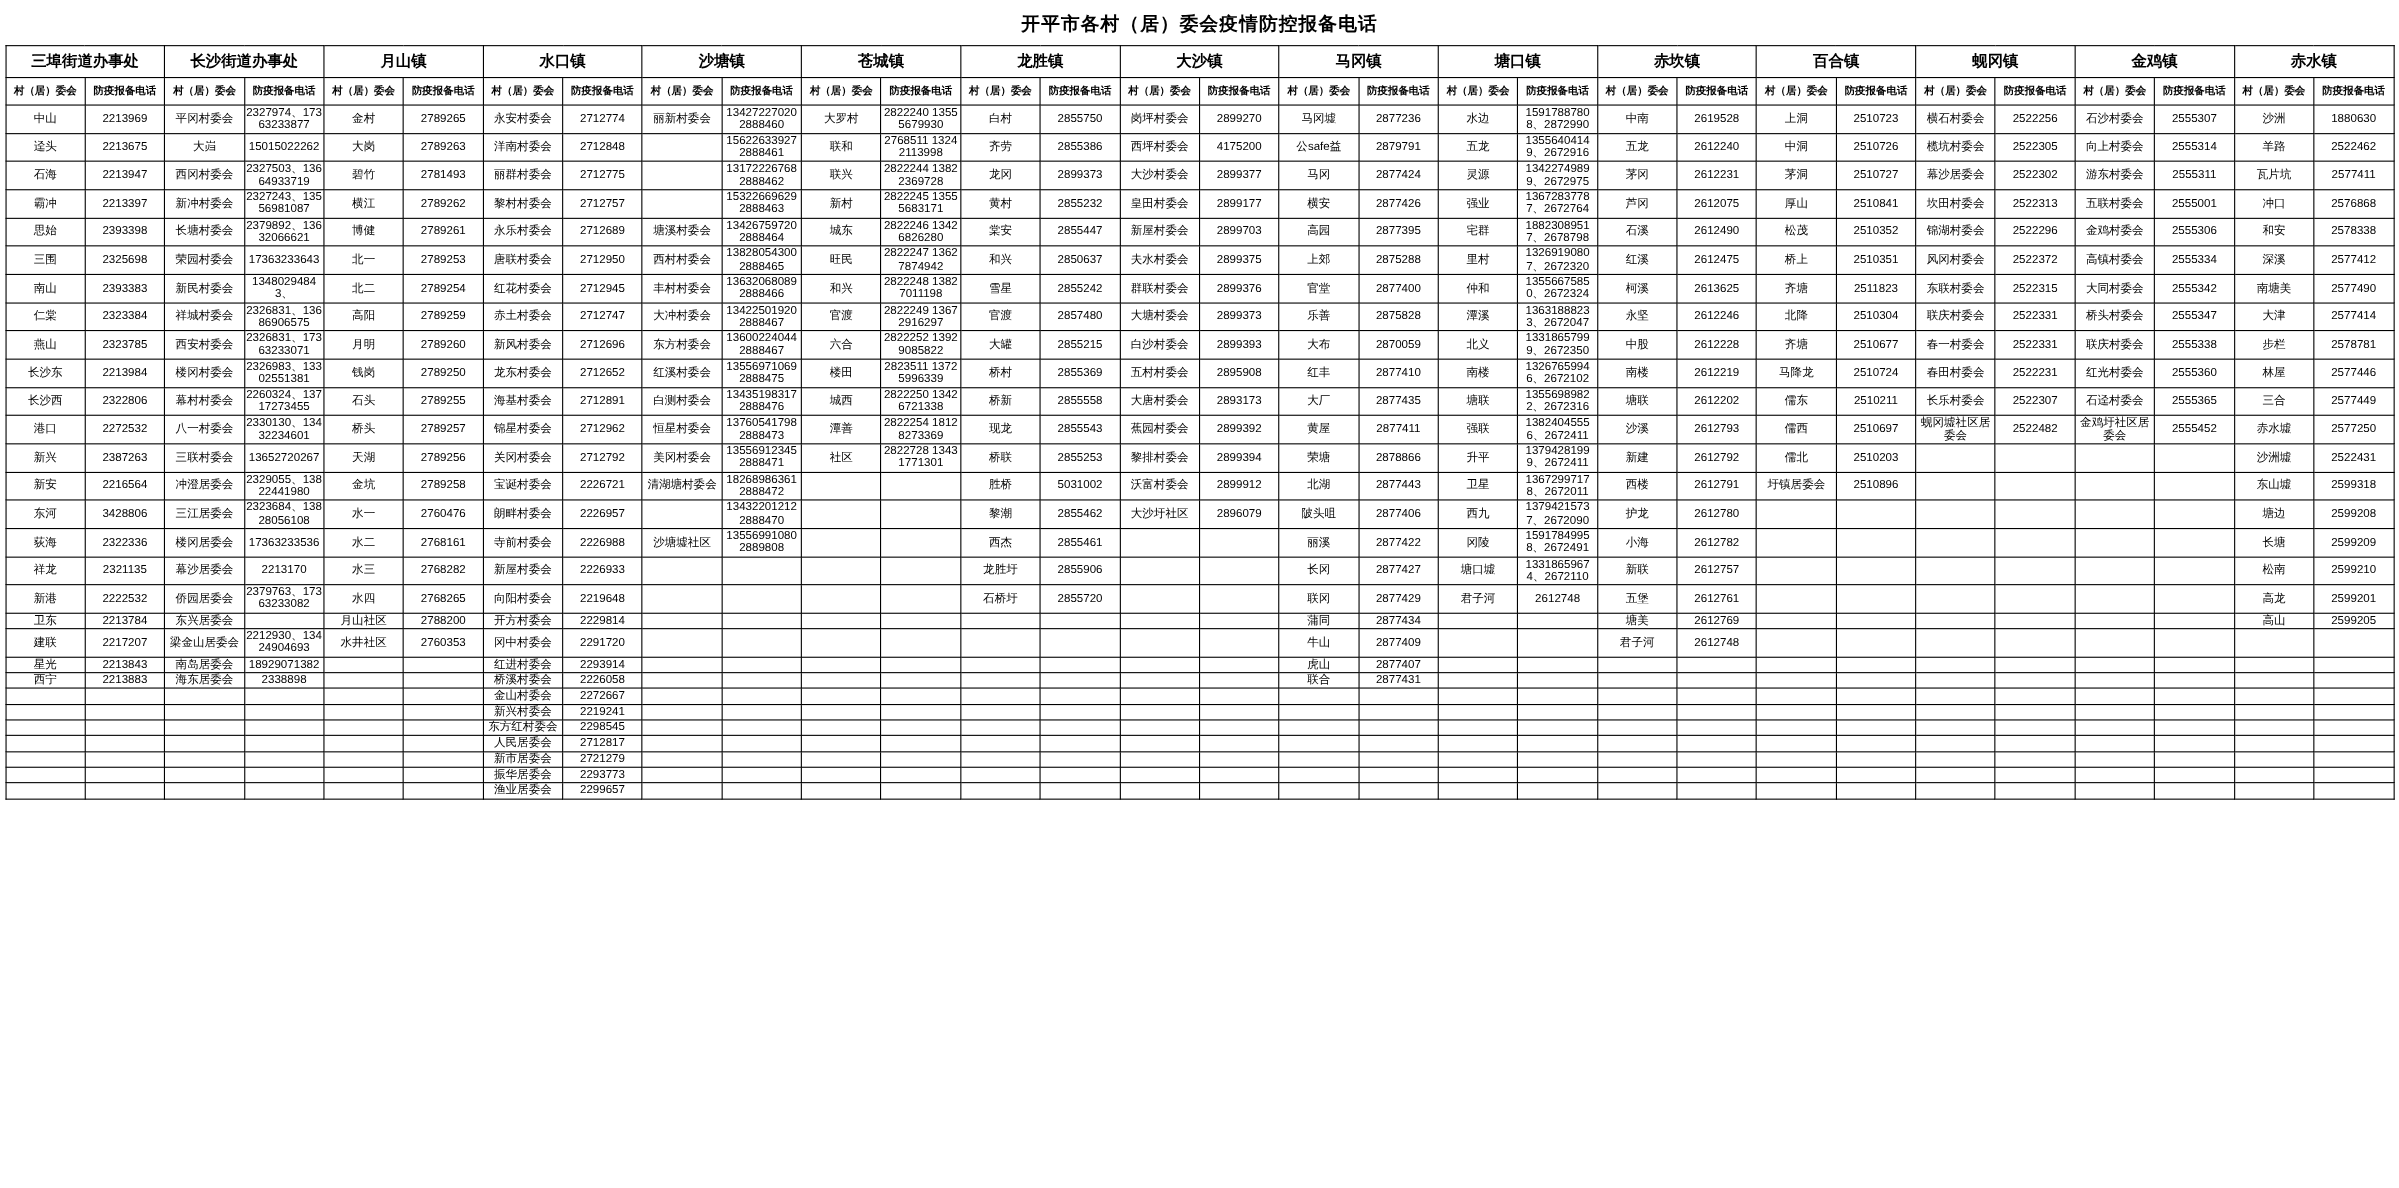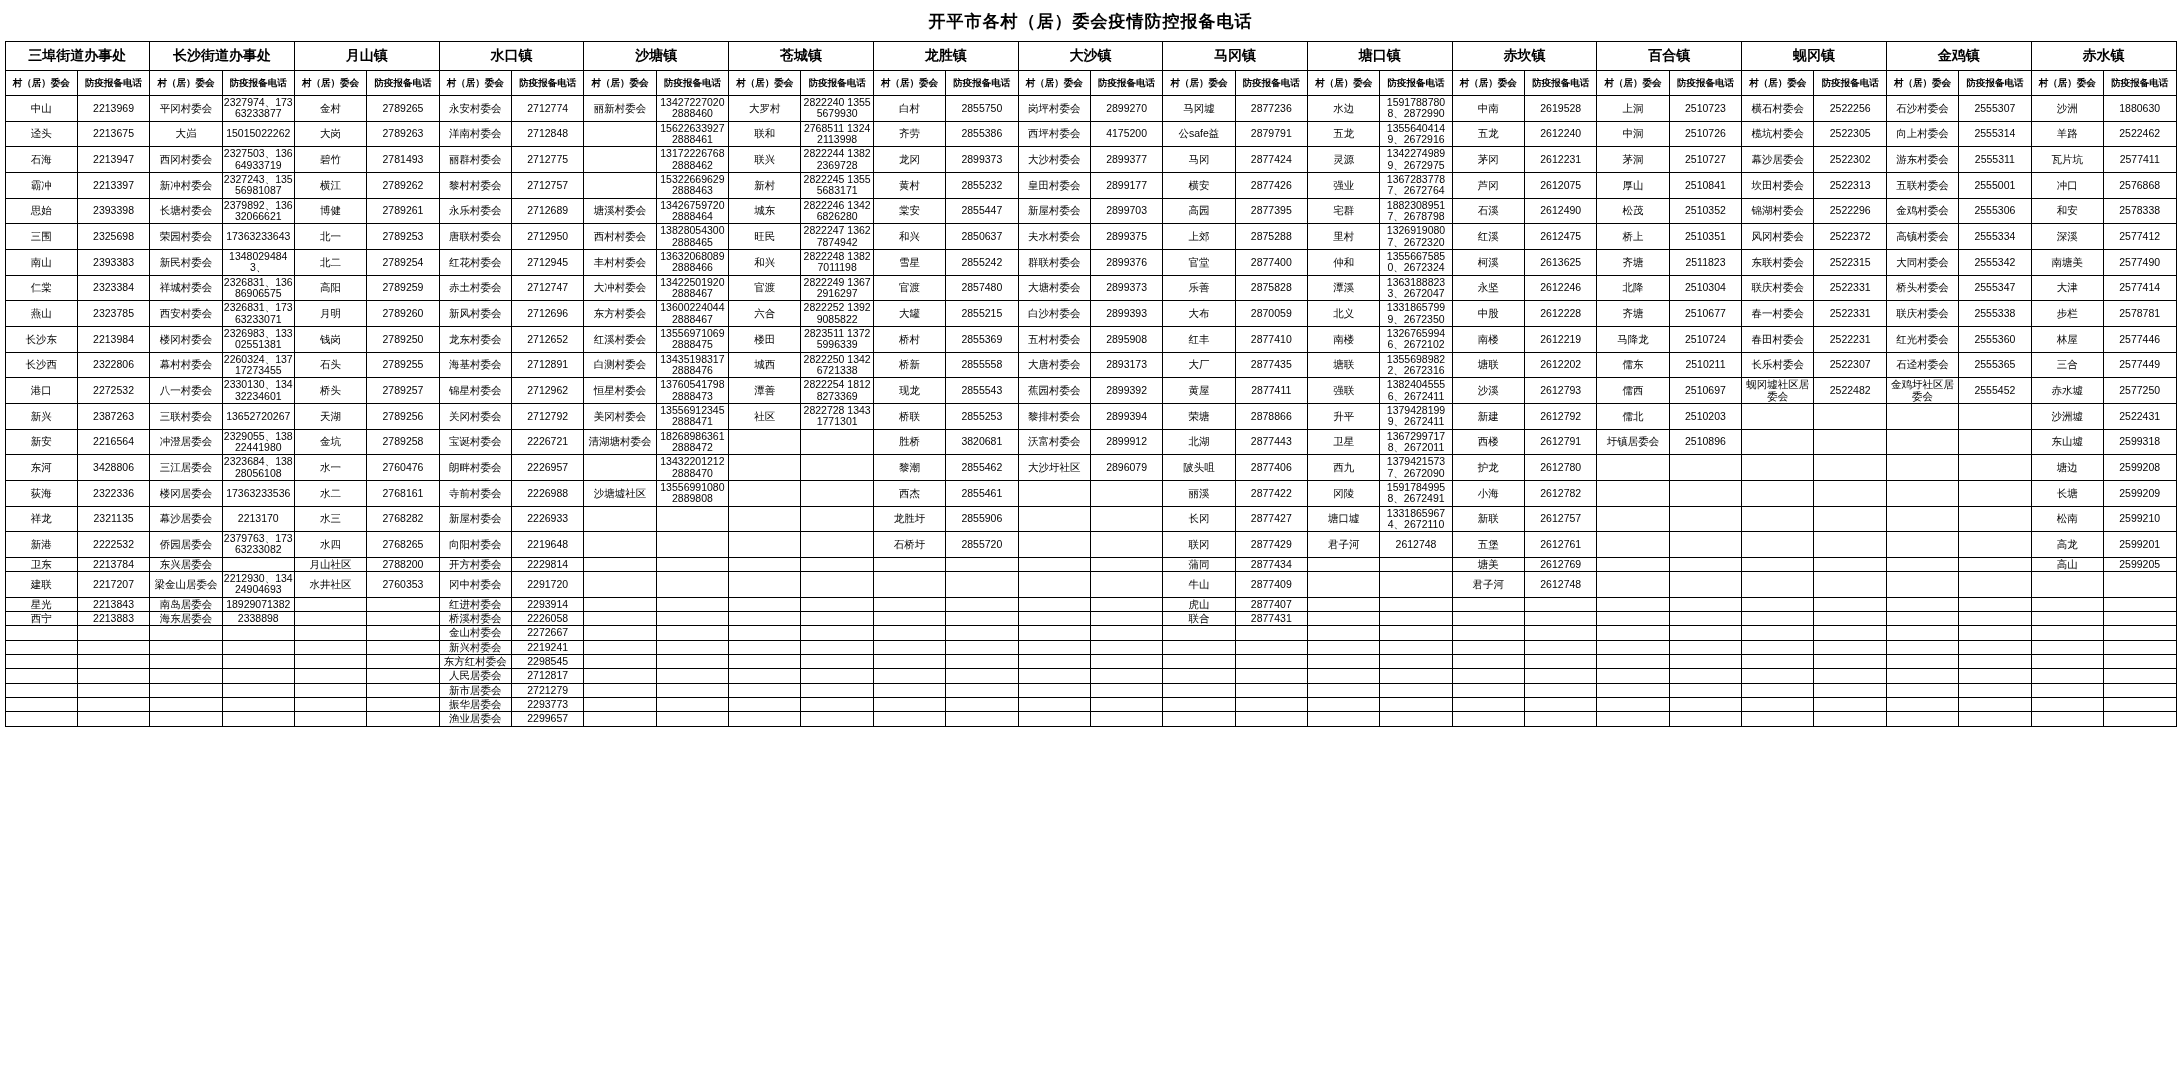--- a/index.html
+++ b/index.html
@@ -549,21 +549,21 @@
           <td class="col-phone phone-cell">2329055、13822441980</td>
           <td class="col-name name-cell">金坑</td>
           <td class="col-phone phone-cell">2789258</td>
           <td class="col-name name-cell">宝诞村委会</td>
           <td class="col-phone phone-cell">2226721</td>
           <td class="col-name name-cell">清湖塘村委会</td>
           <td class="col-phone phone-cell">18268986361 2888472</td>
           <td class="col-name empty"></td>
           <td class="col-phone empty"></td>
           <td class="col-name name-cell">胜桥</td>
-          <td class="col-phone phone-cell">3820681</td>
+          <td class="col-phone phone-cell">5031002</td>
           <td class="col-name name-cell">沃富村委会</td>
           <td class="col-phone phone-cell">2899912</td>
           <td class="col-name name-cell">北湖</td>
           <td class="col-phone phone-cell">2877443</td>
           <td class="col-name name-cell">卫星</td>
           <td class="col-phone phone-cell">13672997178、2672011</td>
           <td class="col-name name-cell">西楼</td>
           <td class="col-phone phone-cell">2612791</td>
           <td class="col-name name-cell">圩镇居委会</td>
           <td class="col-phone phone-cell">2510896</td>

